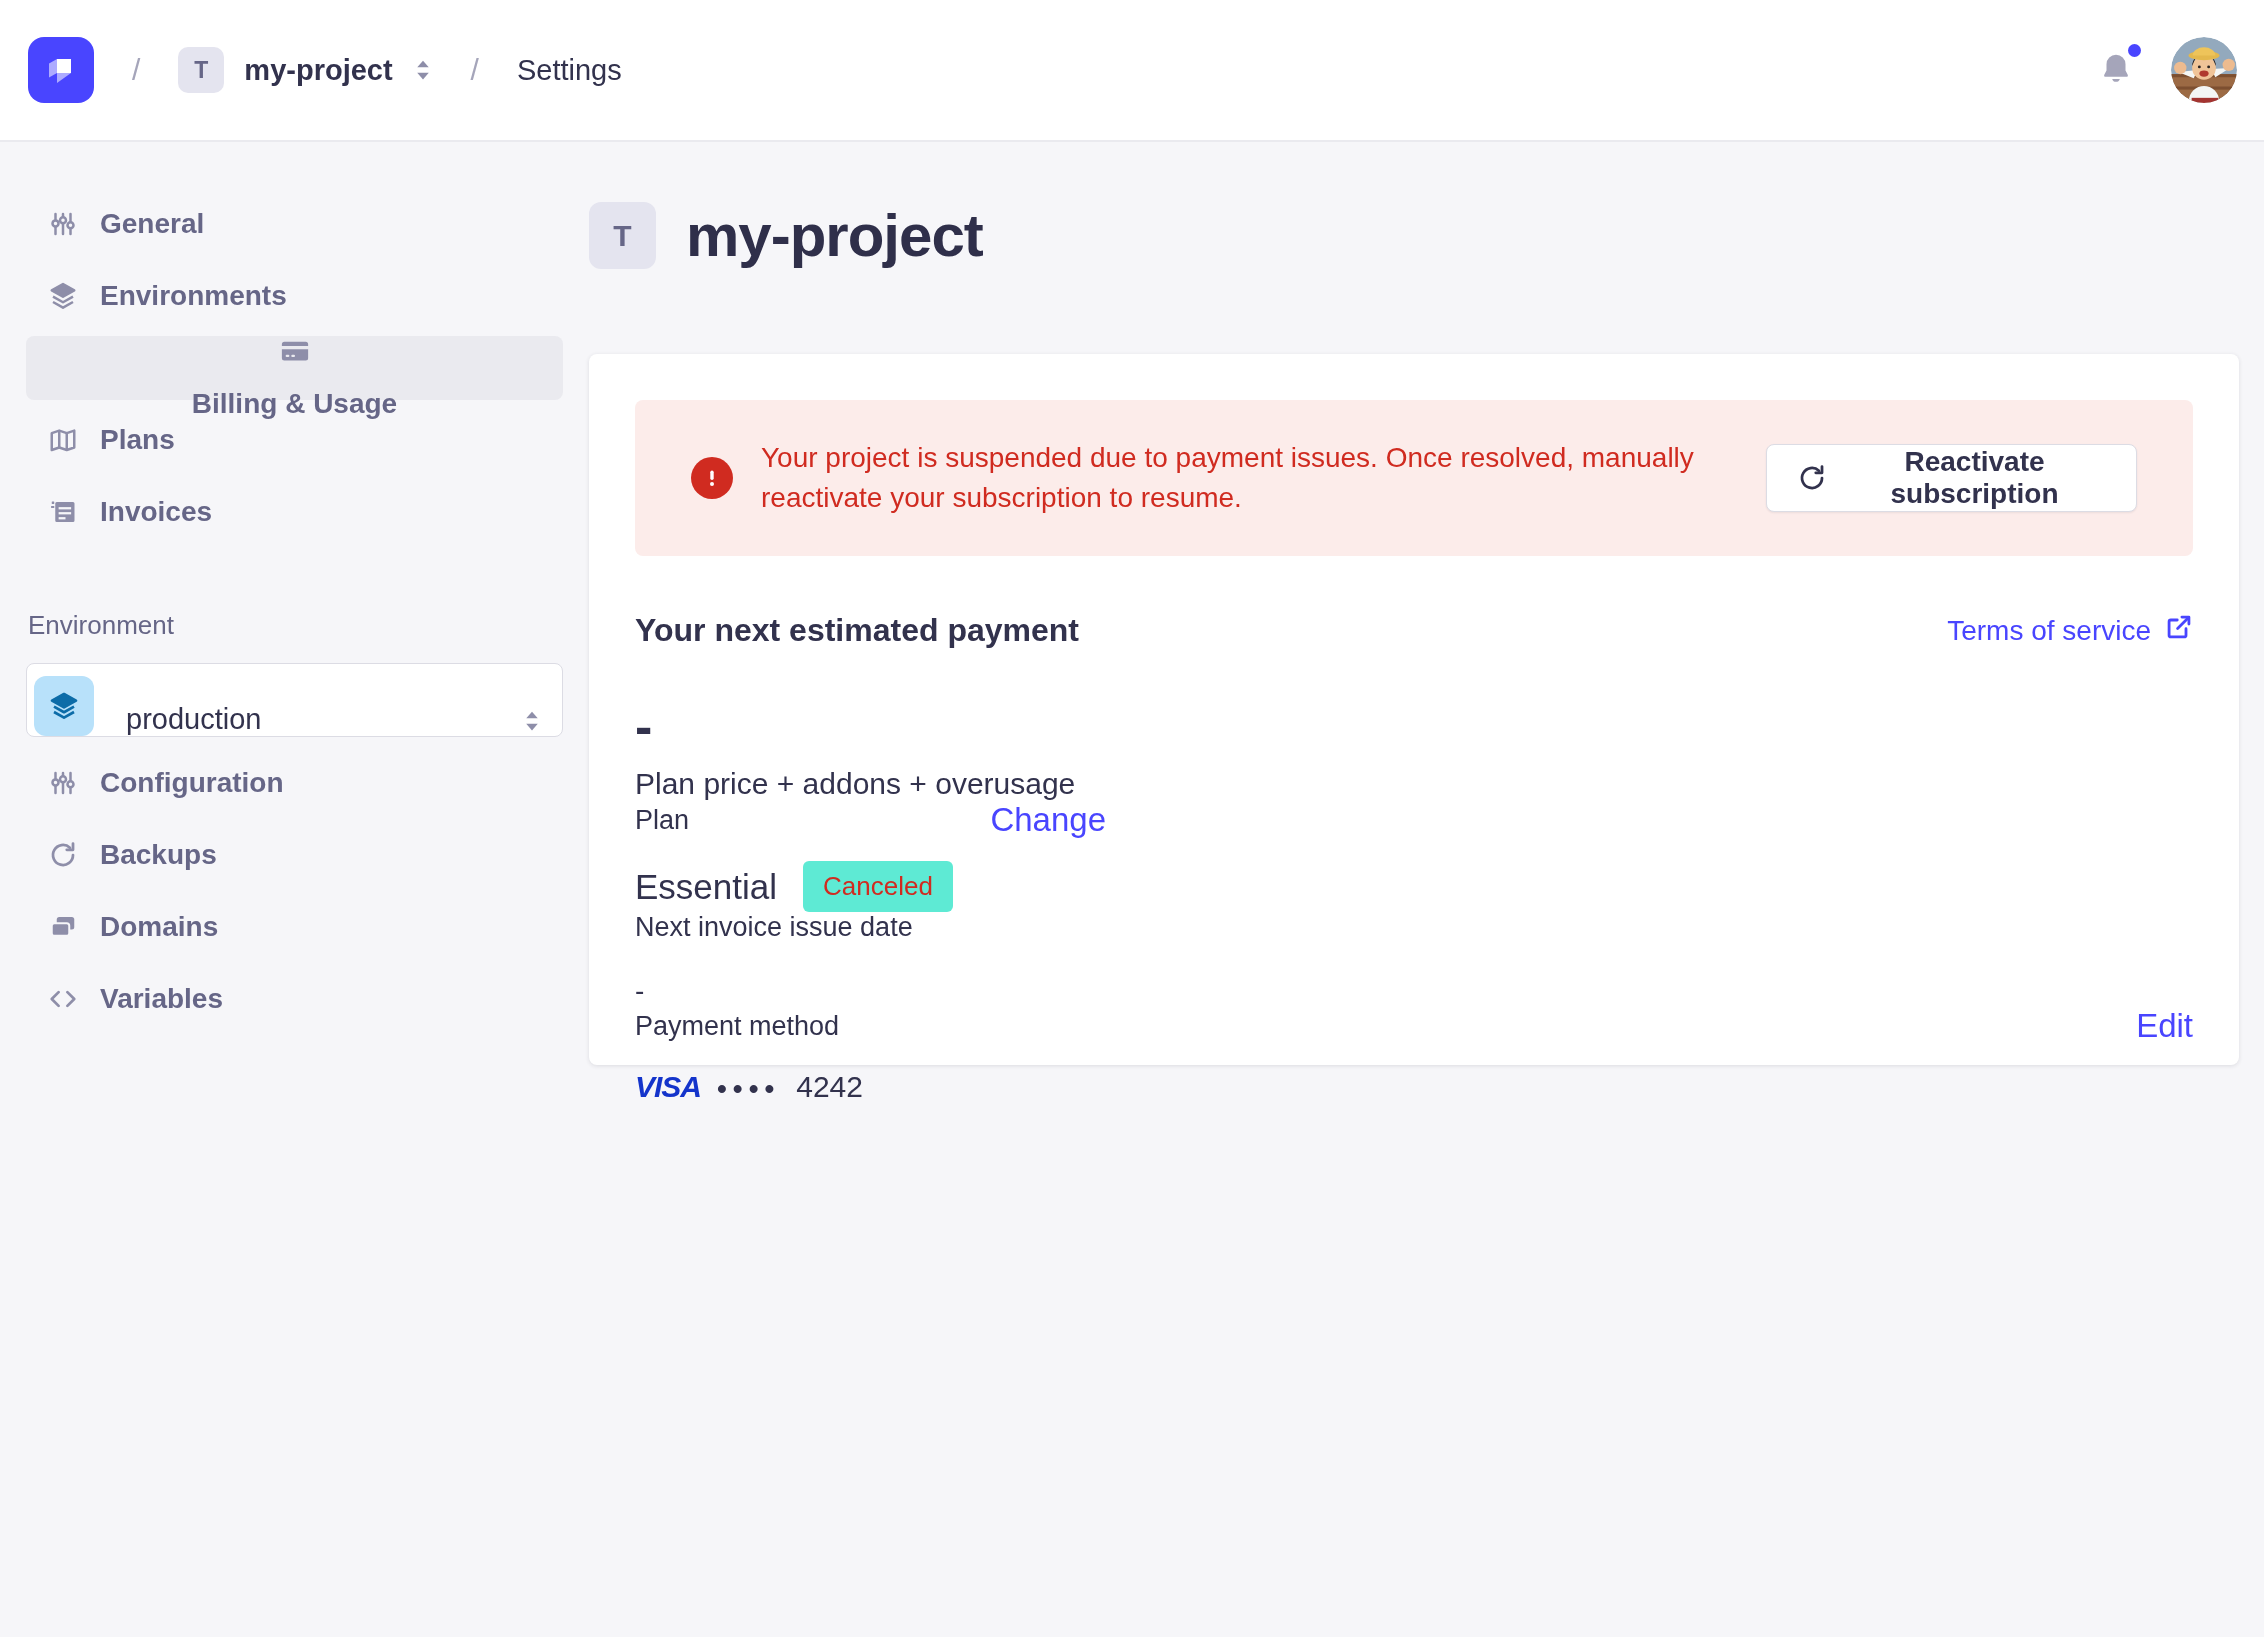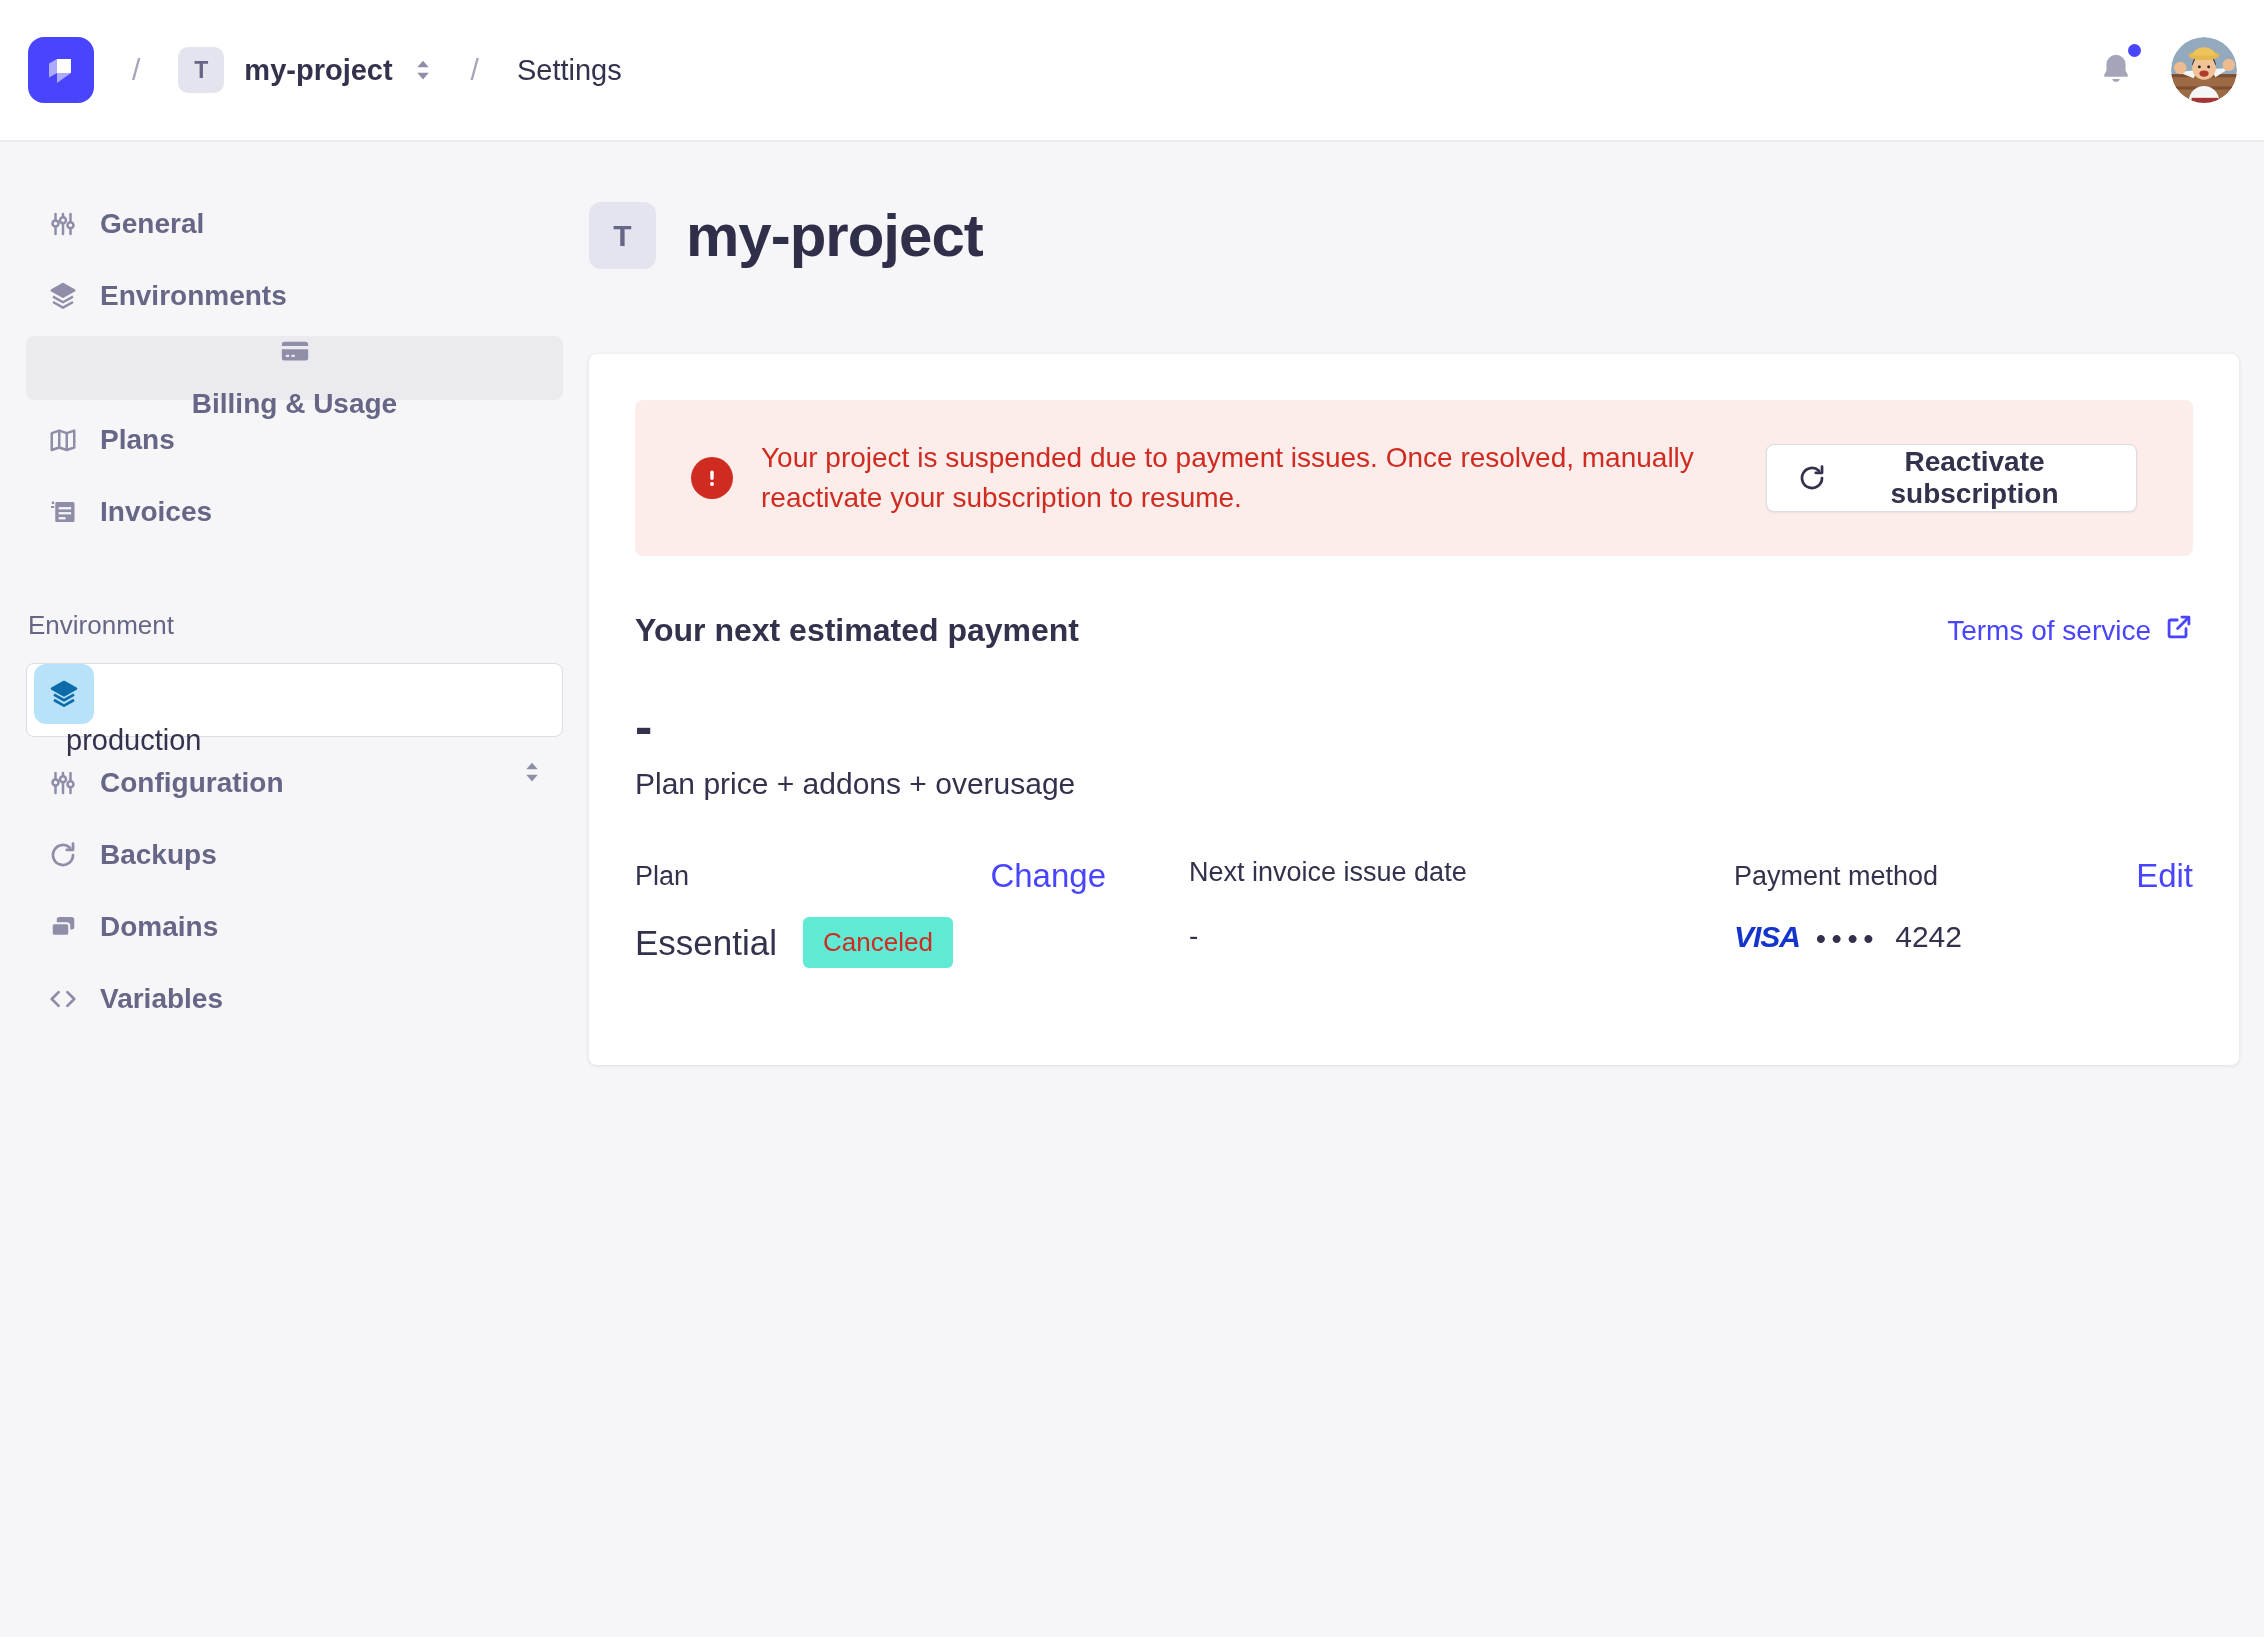--- a/index.html
+++ b/index.html
@@ -53,23 +53,22 @@
     padding:0 22px; border-radius:8px;
     color:#666687; font-size:28px; font-weight:600;
     cursor:pointer;
   }
   .nav-item .nicon { color:#8e8ea9; display:flex; flex:none; }
   .nav-item.active { background:#eaeaef;flex-direction:column; }
   .env-label { margin:66px 0 0 2px; font-size:26px; color:#666687; }
   .env-select {
     margin-top:22px; width:537px; height:74px;
     background:#ffffff; border:1px solid #dcdce4; border-radius:8px;
-    display:flex; align-items:flex-start; padding:0 20px 0 7px;
+    display:flex; align-items:flex-end; padding:0 20px 0 7px;
     cursor:pointer;
-    flex-direction:column;
   }
   .env-tile {
     width:60px; height:60px; border-radius:12px;
     background:#b8e1fa; color:#0c6ca8;
     display:flex; align-items:center; justify-content:center; flex:none;
   }
   .env-value { margin-left:32px; font-size:29px; color:#32324d; }
   .env-select .updown { margin-left:auto; }
   .env-nav { margin-top:14px; }
   
@@ -112,21 +111,21 @@
     cursor:pointer; box-shadow:0 1px 2px rgba(33,33,52,0.08);
   }
   .btn-reactivate .ricon { display:flex; color:#32324d; }
   
   .section-head { margin-top:56px; display:flex; align-items:center; justify-content:space-between; }
   .section-title { font-size:32px; font-weight:700; color:#32324d; }
   .terms-link { display:flex; align-items:center; gap:14px; color:#4945ff; font-size:28px; cursor:pointer; text-decoration:none; }
   .amount { margin-top:52px; font-size:52px; font-weight:700; line-height:50px; color:#32324d; }
   .formula { margin-top:16px; font-size:30px; color:#32324d; }
   
-  .cols { margin-top:56px; display:flex; }
+  .cols { display:flex;flex-direction:column; }
   .col-plan { width:554px; flex:none; }
   .col-invoice { width:545px; flex:none; }
   .col-pay { flex:1; }
   .col-head { display:flex; align-items:center; justify-content:space-between; font-size:27px; color:#32324d; }
   .col-plan .col-head { width:471px; }
   .link { color:#4945ff; cursor:pointer; font-size:33px; text-decoration:none; }
   .plan-value { margin-top:22px; display:flex; align-items:center; gap:26px; }
   .plan-name { font-size:35px; font-weight:400; color:#32324d; }
   .status-badge {
     background:#5eead4; color:#d02b20;

